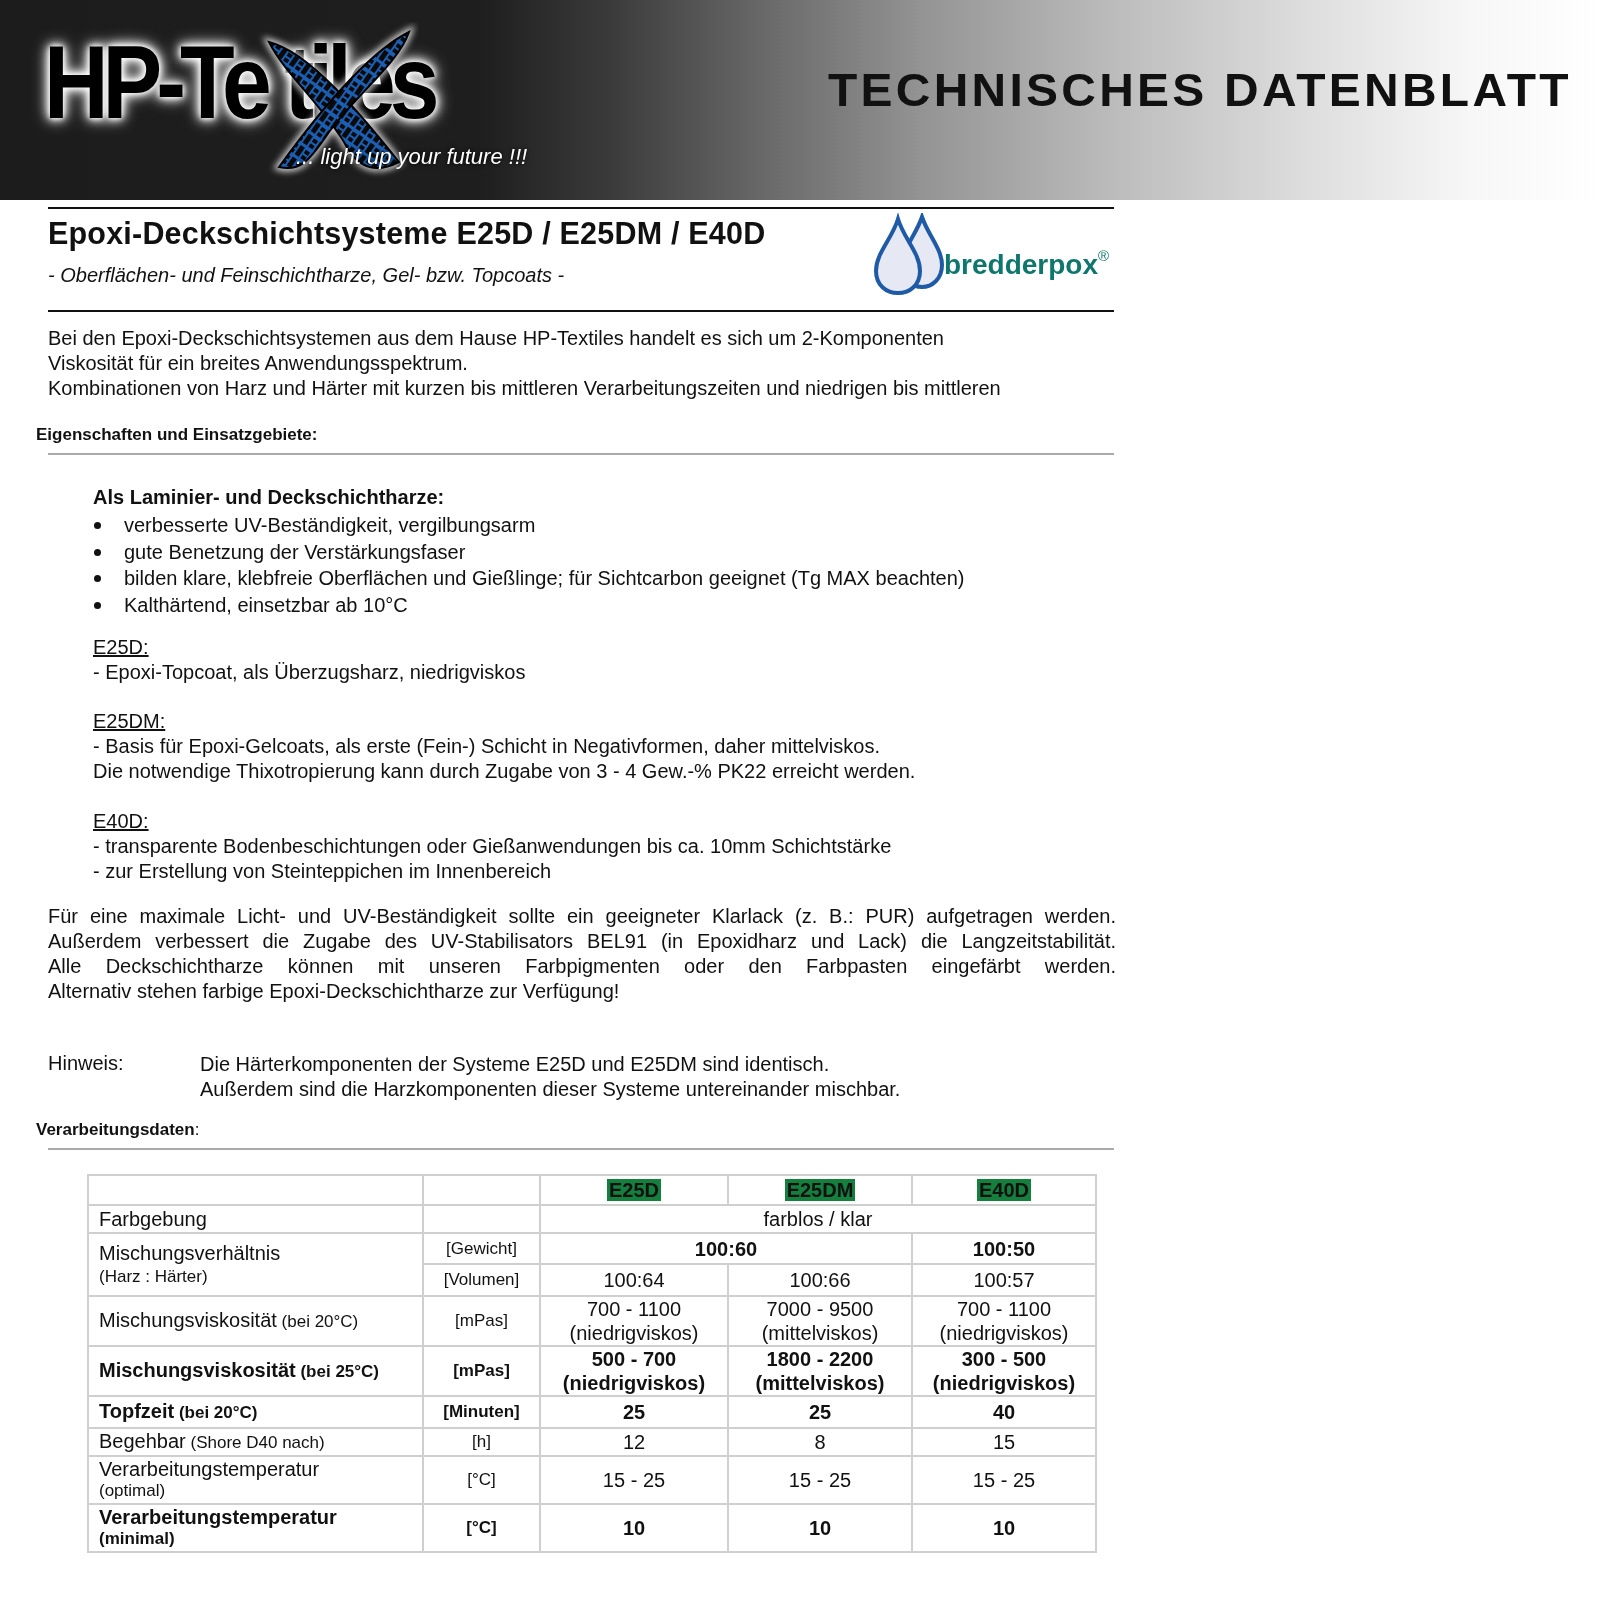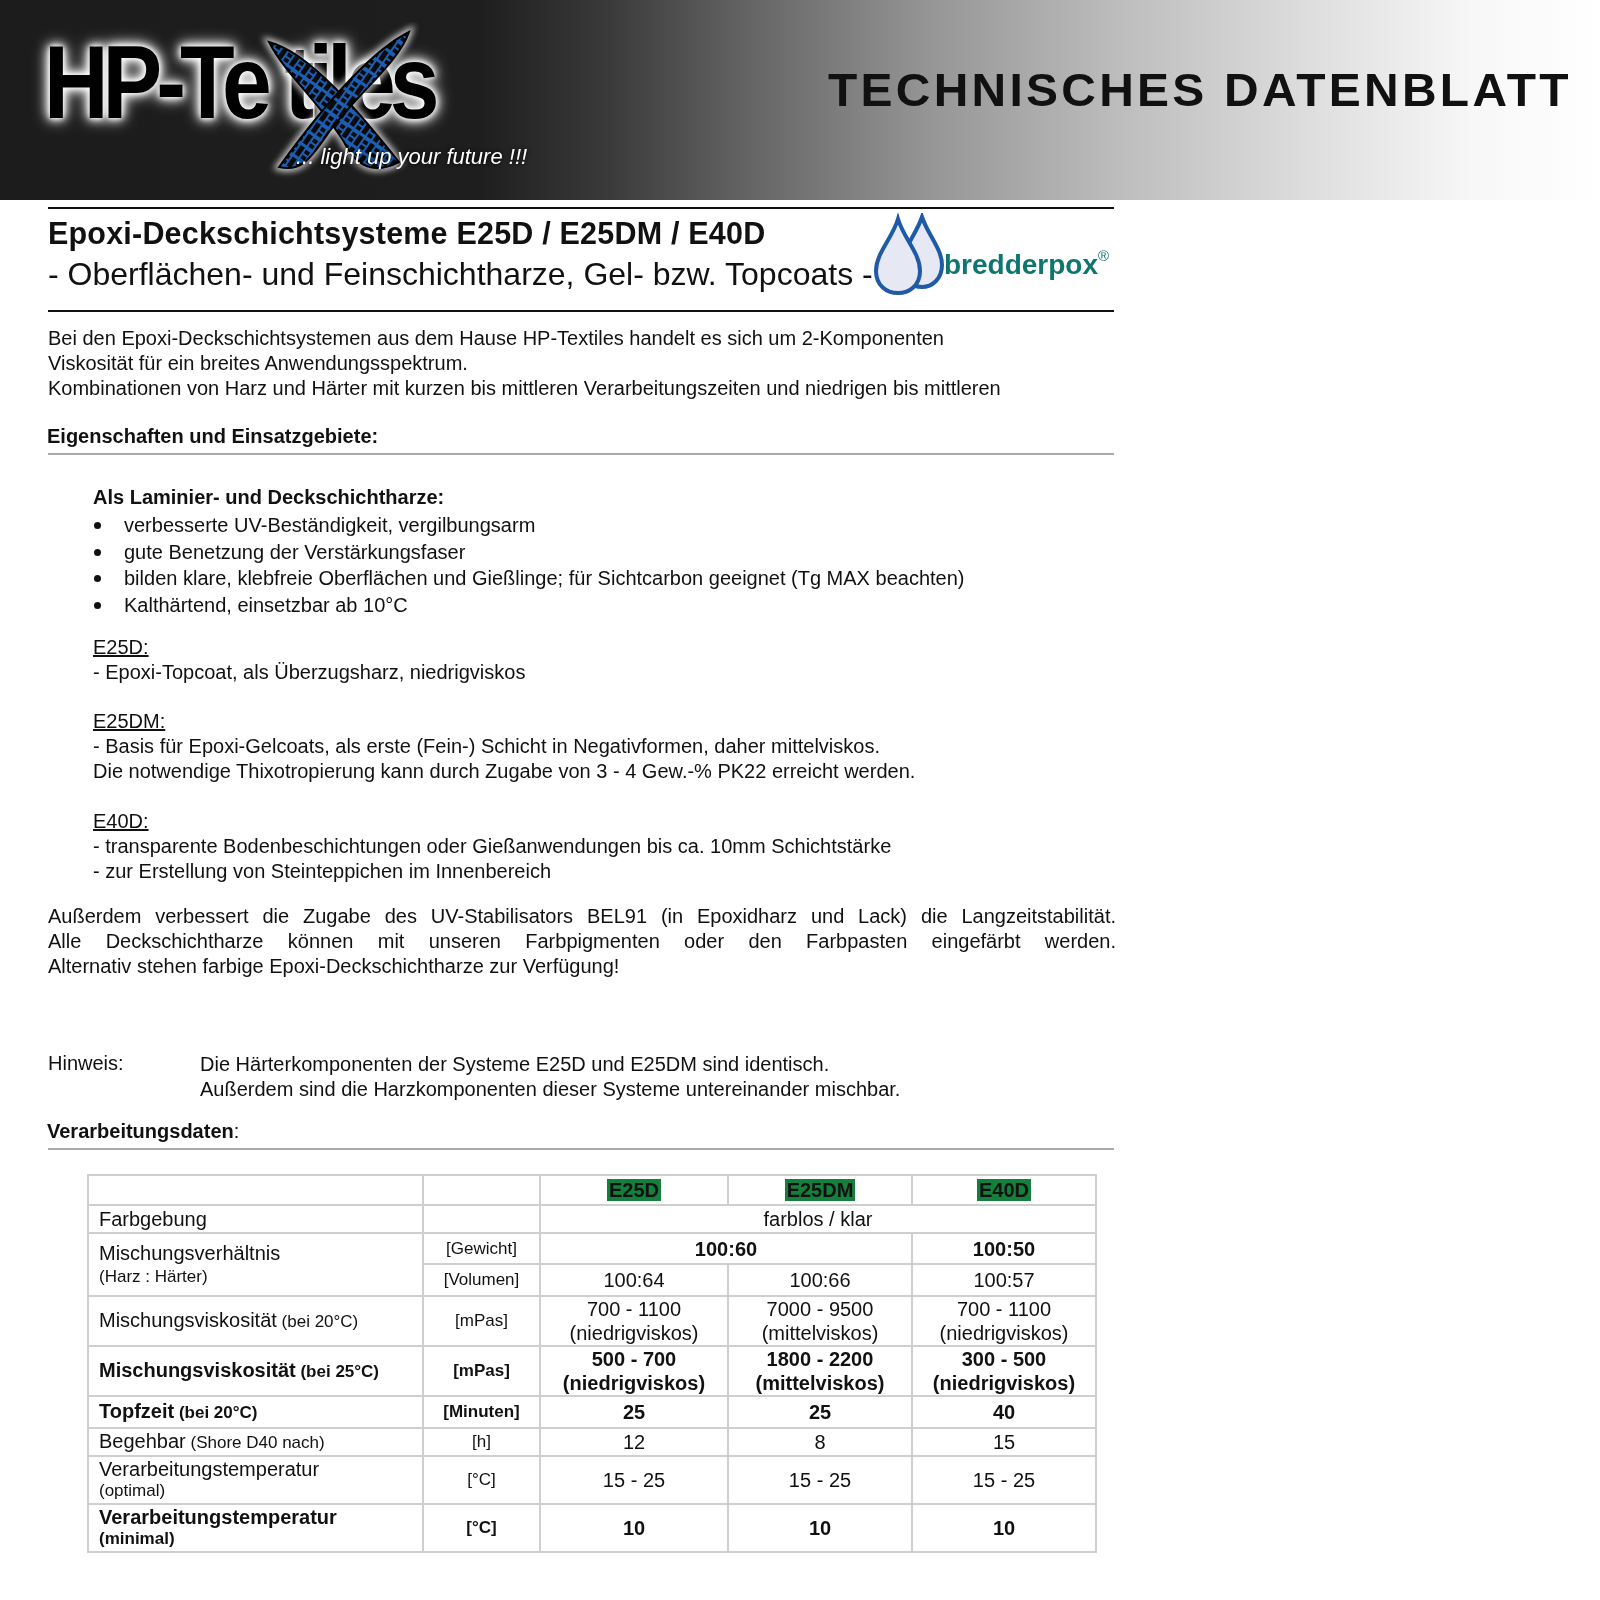--- a/index.html
+++ b/index.html
@@ -16,29 +16,29 @@
     text-shadow:0 0 6px #fff, 0 0 10px #fff, 0 0 14px #eee, 0 0 20px #ddd; white-space:nowrap; }
   .logo-x { position:absolute; left:205px; top:0px; width:170px; height:160px; }
   .tagline { position:absolute; left:252px; top:122px; font-style:italic; font-size:22px; color:#fff;
     text-shadow:0 0 4px #000; white-space:nowrap; }
   .doc-type { position:absolute; left:828px; top:62px; font-weight:bold; font-size:47px; letter-spacing:3.2px;
     color:#111; transform:scaleX(1.02); transform-origin:left top; white-space:nowrap; }
 
   
   .rule-top { position:absolute; left:48px; top:207px; width:1066px; height:2px; background:#111; }
   .title { position:absolute; left:48px; top:216px; font-size:30.5px; font-weight:bold; white-space:nowrap; letter-spacing:0.2px; }
-  .subtitle { position:absolute; left:48px; top:256px; font-size:32px; white-space:nowrap; }
+  .subtitle { position:absolute; left:48px; top:264px; font-size:20px; white-space:nowrap;font-style:italic; }
   .rule-bottom { position:absolute; left:48px; top:310px; width:1066px; height:2px; background:#111; }
   .brand { position:absolute; left:872px; top:213px; width:260px; height:90px; }
   .brand-name { position:absolute; left:72px; top:36px; font-weight:bold; font-size:28px; color:#0f766e; white-space:nowrap; }
   .brand-name sup { font-size:15px; font-weight:normal; vertical-align:top; position:relative; top:-2px; }
 
   
   .p { position:absolute; left:48px; font-size:20px; line-height:25px; white-space:nowrap; }
-  .h { position:absolute; left:47px; font-size:20px; font-weight:bold; white-space:nowrap; }
+  .h { position:absolute; left:36px; font-size:17px; font-weight:bold; white-space:nowrap; }
   .hr { position:absolute; left:48px; width:1066px; height:2px; background:#aaa; }
   .sub-h { position:absolute; left:93px; font-size:20px; font-weight:bold; white-space:nowrap; }
   .bullets { position:absolute; left:93px; top:512px; margin:0; padding:0; list-style:none; }
   .bullets li { position:relative; padding-left:31px; font-size:20px; line-height:26.5px; white-space:nowrap; }
   .bullets li .dot { position:absolute; left:1px; top:10px; width:7px; height:7px; border-radius:50%; background:#111; }
   .prod-label { position:absolute; left:93px; font-size:20px; text-decoration:underline; white-space:nowrap; }
   .prod-line { position:absolute; left:93px; font-size:20px; white-space:nowrap; }
   .justify { position:absolute; left:48px; width:1068px; font-size:20px; line-height:25px; text-align:justify; }
   .justify span { display:block; text-align:justify; text-align-last:justify; }
   .justify span.last { text-align-last:left; }
@@ -119,20 +119,21 @@
 
 <div class="prod-label" style="top:710px;">E25DM:</div>
 <div class="prod-line" style="top:735px;">- Basis für Epoxi-Gelcoats, als erste (Fein-) Schicht in Negativformen, daher mittelviskos.</div>
 <div class="prod-line" style="top:760px;">Die notwendige Thixotropierung kann durch Zugabe von 3 - 4 Gew.-% PK22 erreicht werden.</div>
 
 <div class="prod-label" style="top:810px;">E40D:</div>
 <div class="prod-line" style="top:835px;">- transparente Bodenbeschichtungen oder Gießanwendungen bis ca. 10mm Schichtstärke</div>
 <div class="prod-line" style="top:860px;">- zur Erstellung von Steinteppichen im Innenbereich</div>
 
 <div class="justify" style="top:904px;">
+  <span>Für eine maximale Licht- und UV-Beständigkeit sollte ein geeigneter Klarlack (z. B.: PUR) aufgetragen werden.</span>
   <span>Außerdem verbessert die Zugabe des UV-Stabilisators BEL91 (in Epoxidharz und Lack) die Langzeitstabilität.</span>
   <span>Alle Deckschichtharze können mit unseren Farbpigmenten oder den Farbpasten eingefärbt werden.</span>
   <span class="last">Alternativ stehen farbige Epoxi-Deckschichtharze zur Verfügung!</span>
 </div>
 
 <div class="hint-label">Hinweis:</div>
 <div class="hint-text">
   <div>Die Härterkomponenten der Systeme E25D und E25DM sind identisch.</div>
   <div>Außerdem sind die Harzkomponenten dieser Systeme untereinander mischbar.</div>
 </div>

